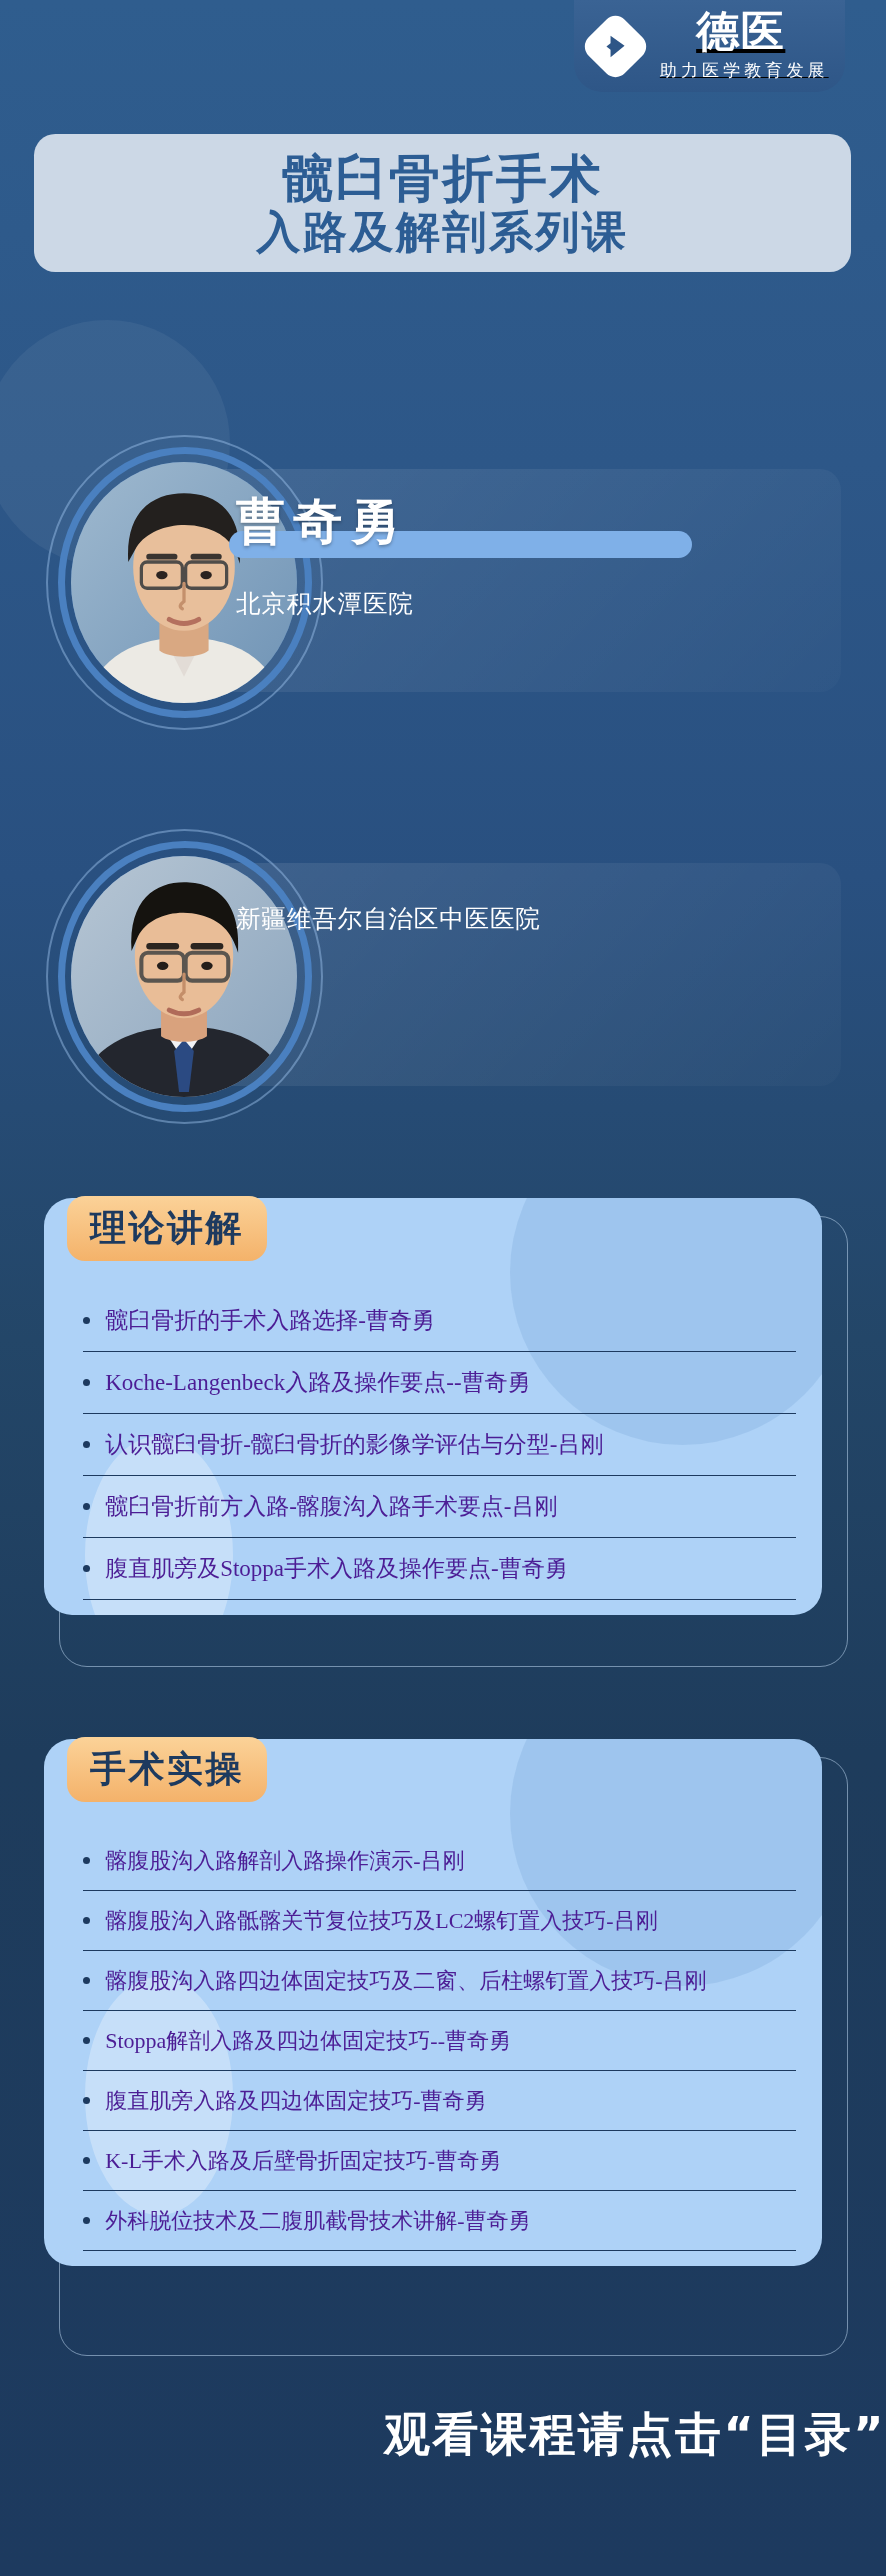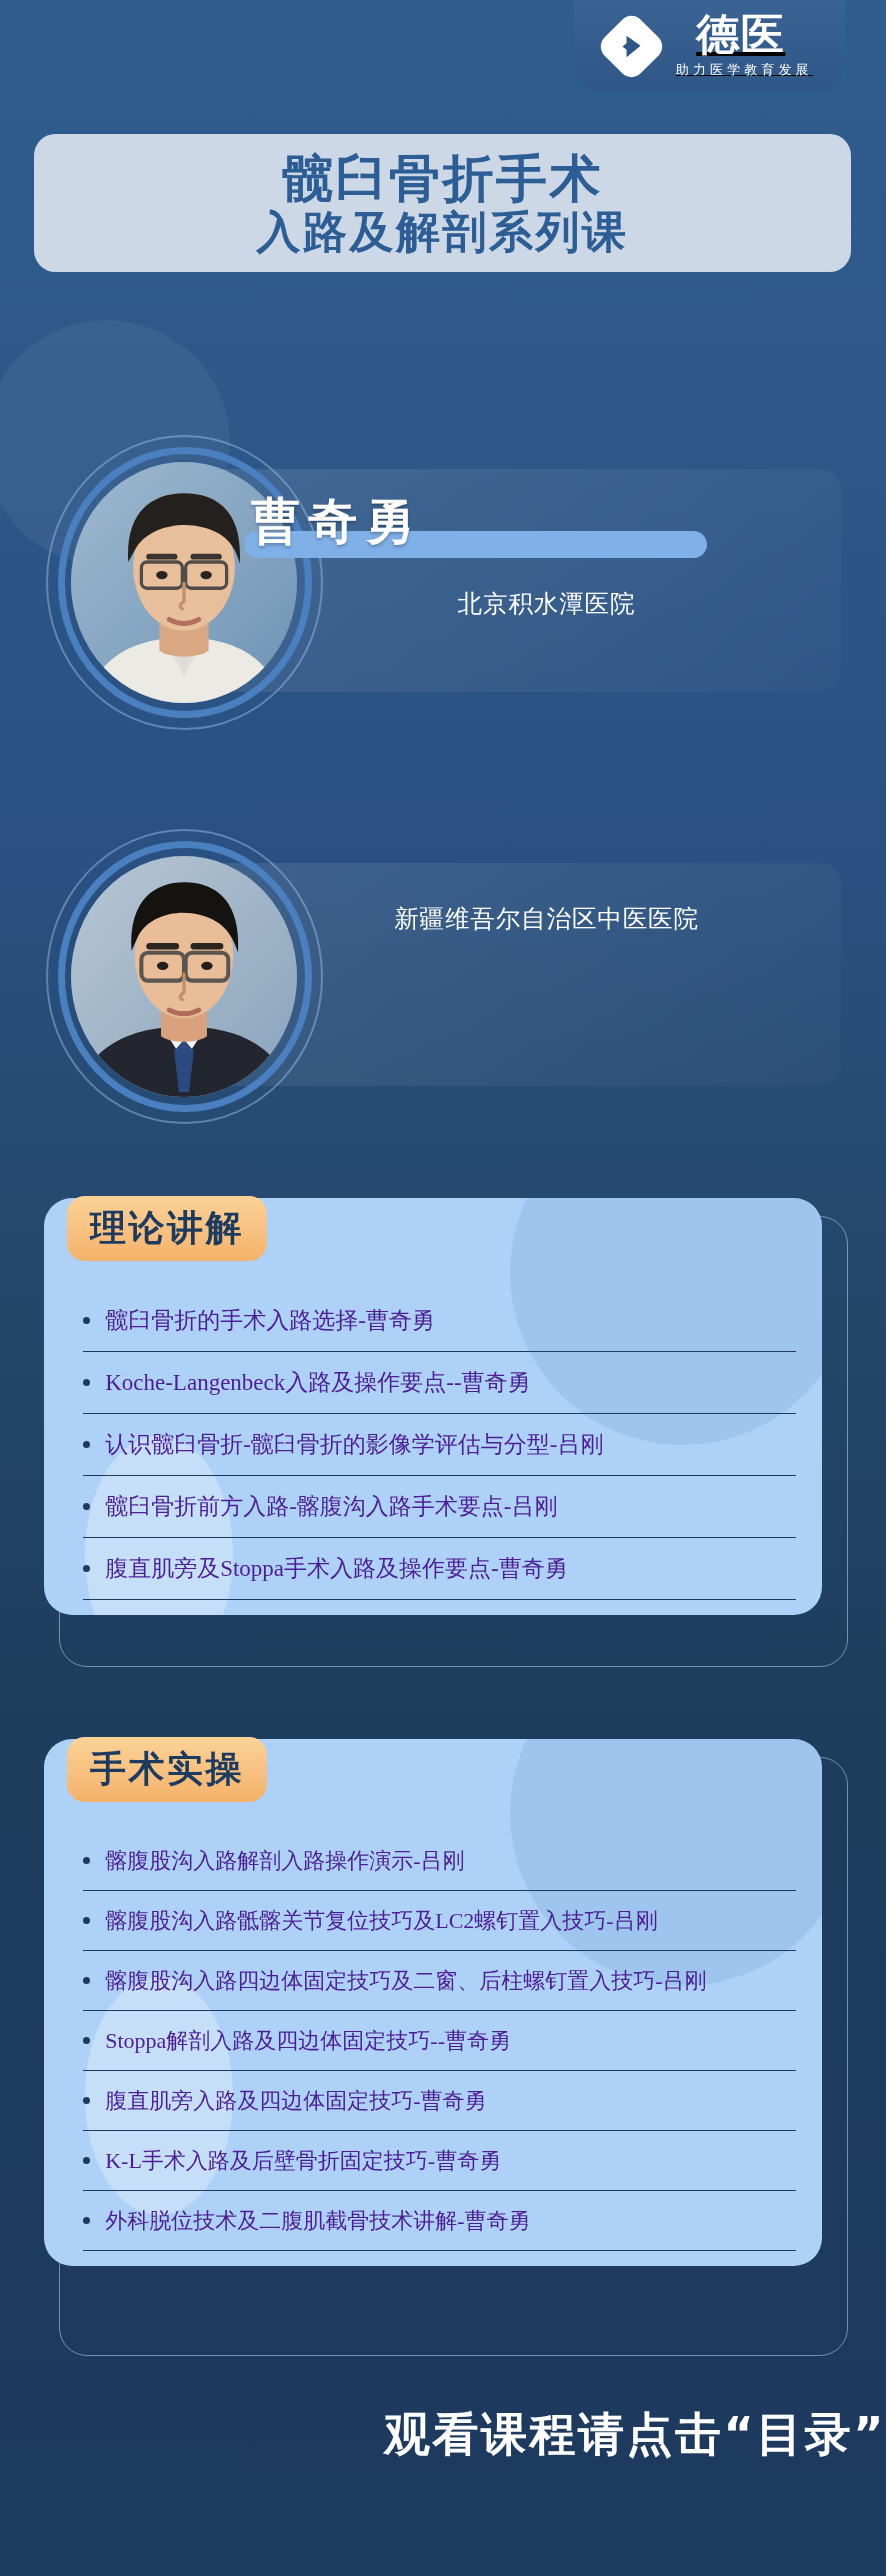--- a/index.html
+++ b/index.html
@@ -32,21 +32,21 @@
     transform:rotate(45deg);display:flex;align-items:center;justify-content:center;
     flex:0 0 auto;
   }
   .logo-mark svg{transform:rotate(-45deg);}
   .logo-txt{display:flex;flex-direction:column;align-items:center;}
   .logo-name{
     font-size:43px;font-weight:bold;color:#fff;letter-spacing:1.6px;line-height:1;
     font-family:"DejaVu Sans","Liberation Sans",sans-serif;
   }
   .logo-tag{
-    font-size:13px;color:#fff;letter-spacing:4.1px;margin-top:5.7px;
+    font-size:17px;color:#fff;letter-spacing:4.1px;margin-top:5.7px;
     font-family:"DejaVu Sans","Liberation Sans",sans-serif;
     margin-left:7px;
   }
 
   
   .title-box{
     position:absolute;left:34px;top:134px;width:817px;height:138px;
     background:#ccd8e6;border-radius:21.3px;
     display:flex;flex-direction:column;align-items:center;justify-content:center;
   }
@@ -71,36 +71,35 @@
   }
   .ring-mid{
     position:absolute;left:11.5px;top:12.3px;width:254px;height:271px;border-radius:50%;
     border:7.4px solid #4a80c0;box-sizing:border-box;
   }
   .avatar{
     position:absolute;left:25.4px;top:27px;width:226px;height:241px;border-radius:50%;
     overflow:hidden;background:#4a7ab5;
   }
   .avatar svg{display:block;width:100%;height:100%;}
-  .sp-info{position:absolute;left:189px;top:57px;width:591px;margin-left:15px;}
+  .sp-info{position:absolute;left:189px;top:57px;width:591px;}
   .sp-namewrap{position:relative;height:79px;}
   .sp-bar{
     position:absolute;left:-6.6px;top:39px;width:463px;height:27px;
     background:#7fb0e8;border-radius:14px;
   }
   .sp-name{
     position:relative;color:#fff;font-weight:bold;font-size:49px;line-height:1;
     letter-spacing:8.2px;padding-top:4.9px;
     font-family:"DejaVu Sans","Liberation Sans",sans-serif;
     text-shadow:0 1.6px 3.3px rgba(0,0,0,0.28);
   }
   .sp-org{
     margin-top:16.4px;color:#ffffff;font-size:24.6px;letter-spacing:0.8px;
     font-family:Liberation Serif, serif;
-    text-align:center;
   }
   .sp1 .sp-info{left:190px;}
   .sp2 .sp-info{left:190px;}
   .sp2 .sp-bar{width:463px;}
 
   
   .section{position:absolute;left:44px;width:789px;}
   .sec-theory{top:1198px;height:451px;}
   .sec-practice{top:1739px;height:599px;}
   .card-outline{

